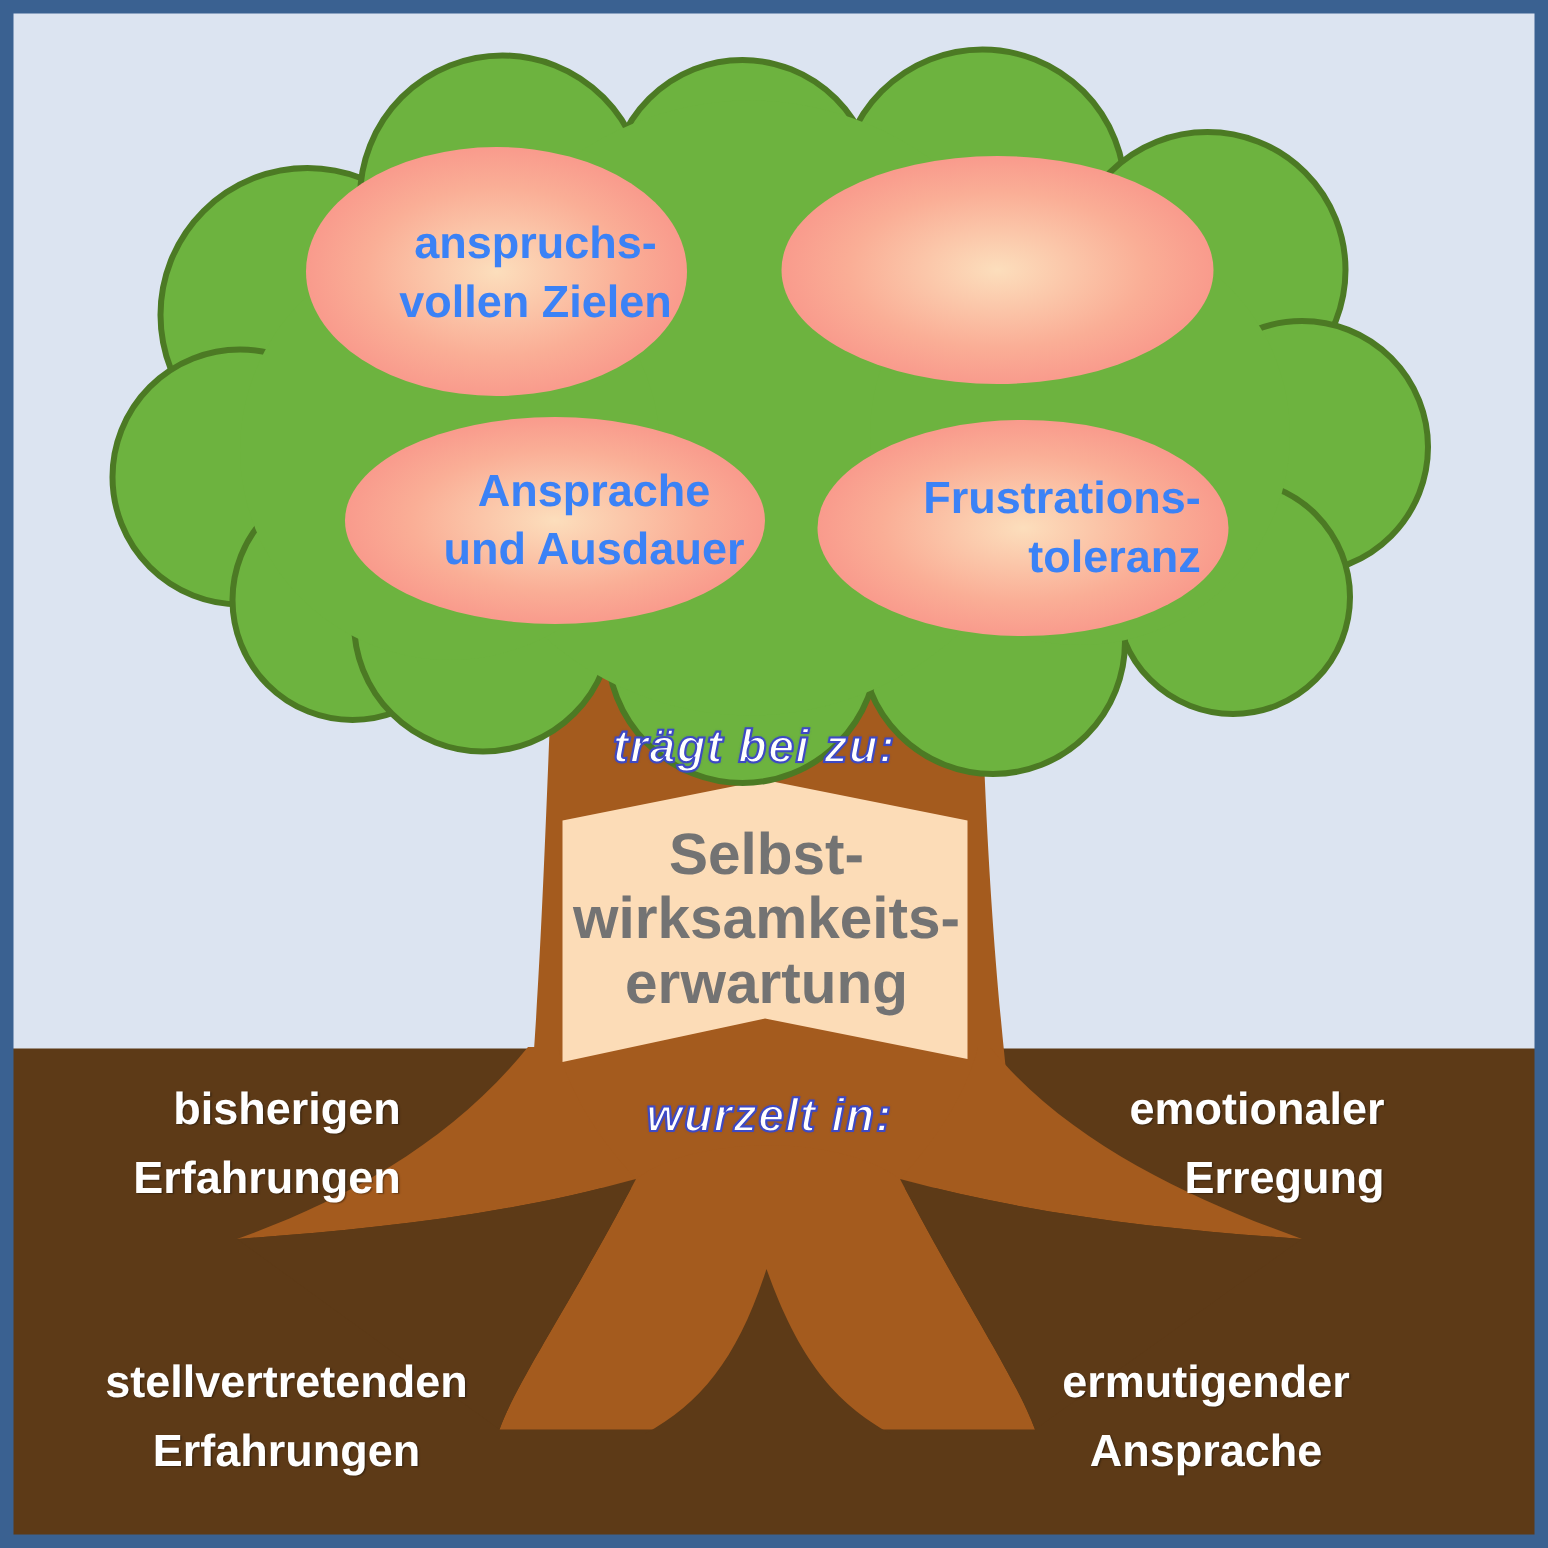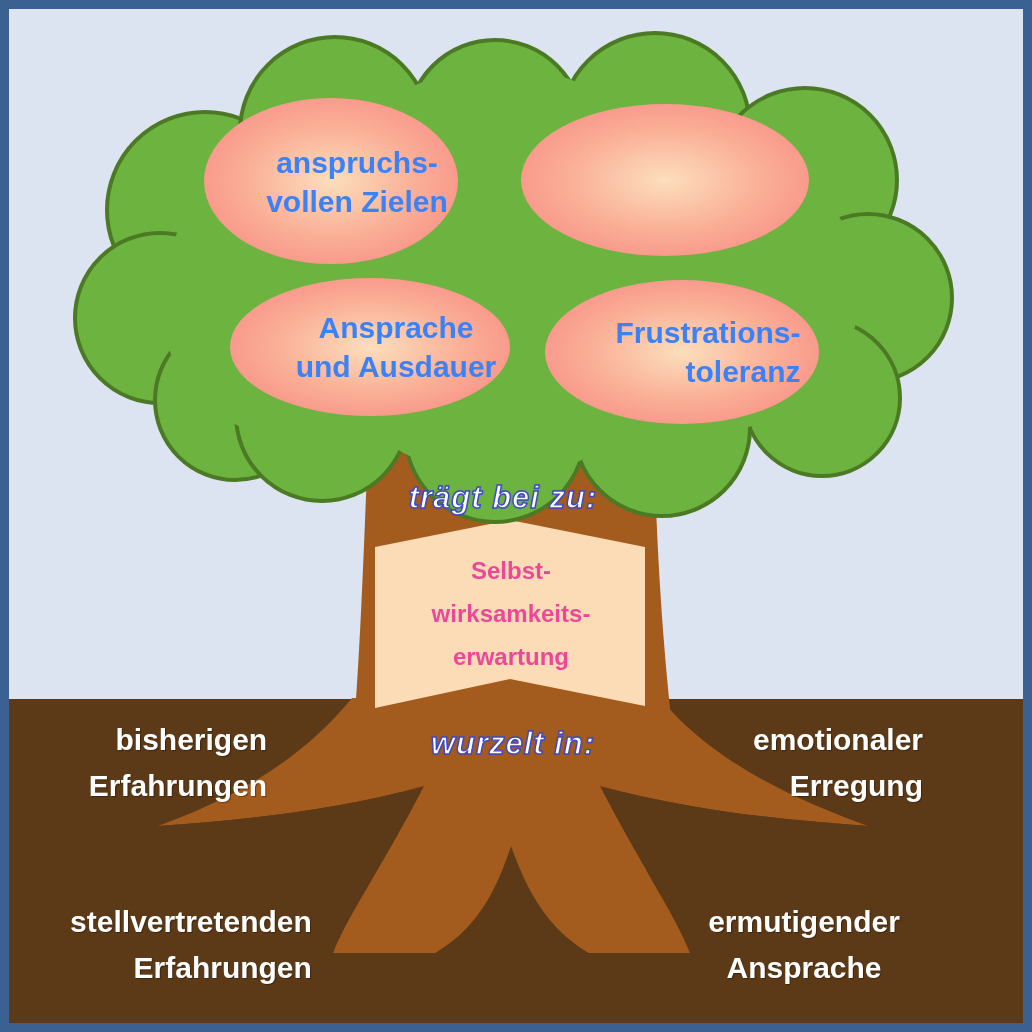--- a/index.html
+++ b/index.html
@@ -2,21 +2,21 @@
 <html><head>
 <meta charset="utf-8">
 <style>
   html,body{margin:0;padding:0;background:#fff;}
   body{font-family:"Liberation Sans","DejaVu Sans",sans-serif;}
   #stage{position:relative;width:1032px;height:1032px;overflow:hidden;}
   #stage svg{position:absolute;left:0;top:0;}
   .lbl{position:absolute;transform:translate(-50%,-50%);text-align:center;
        white-space:pre-line;font-weight:bold;pointer-events:none;}
   .bubble-lbl{font-size:30px;line-height:39px;color:#3b82f6;margin-left:26px;}
-  .banner-lbl{font-size:24px;line-height:43px;color:#ec4899;}
+  .banner-lbl{font-size:39px;line-height:43px;color:#737373;}
   .caption-lbl{font-size:31px;font-style:italic;color:#ffffff;
        -webkit-text-stroke:1.4px #3D49C4;
        text-shadow:0 0 2px rgba(61,73,196,.55),0 0 1px rgba(61,73,196,.8);
        letter-spacing:1px;}
   .ground-lbl{font-size:30px;line-height:46px;color:#ffffff;
        text-shadow:1px 1px 1px rgba(0,0,0,.35);}
 </style>
 </head>
 <body>
 
@@ -89,17 +89,17 @@
   <div class="lbl banner-lbl" style="left:511px;top:613px;">Selbst-
 wirksamkeits-
 erwartung</div>
 
   <div class="lbl caption-lbl" style="left:513px;top:744px;text-align:right;">wurzelt in:</div>
 
   <div class="lbl ground-lbl" style="left:178px;top:763px;text-align:right;">bisherigen
 Erfahrungen</div>
   <div class="lbl ground-lbl" style="left:838px;top:763px;text-align:right;">emotionaler
 Erregung</div>
-  <div class="lbl ground-lbl" style="left:191px;top:945px;text-align:right;">stellvertretenden
+  <div class="lbl ground-lbl" style="left:191px;top:945px;">stellvertretenden
 Erfahrungen</div>
   <div class="lbl ground-lbl" style="left:804px;top:945px;">ermutigender
 Ansprache</div>
 </div>
 
 </body></html>

